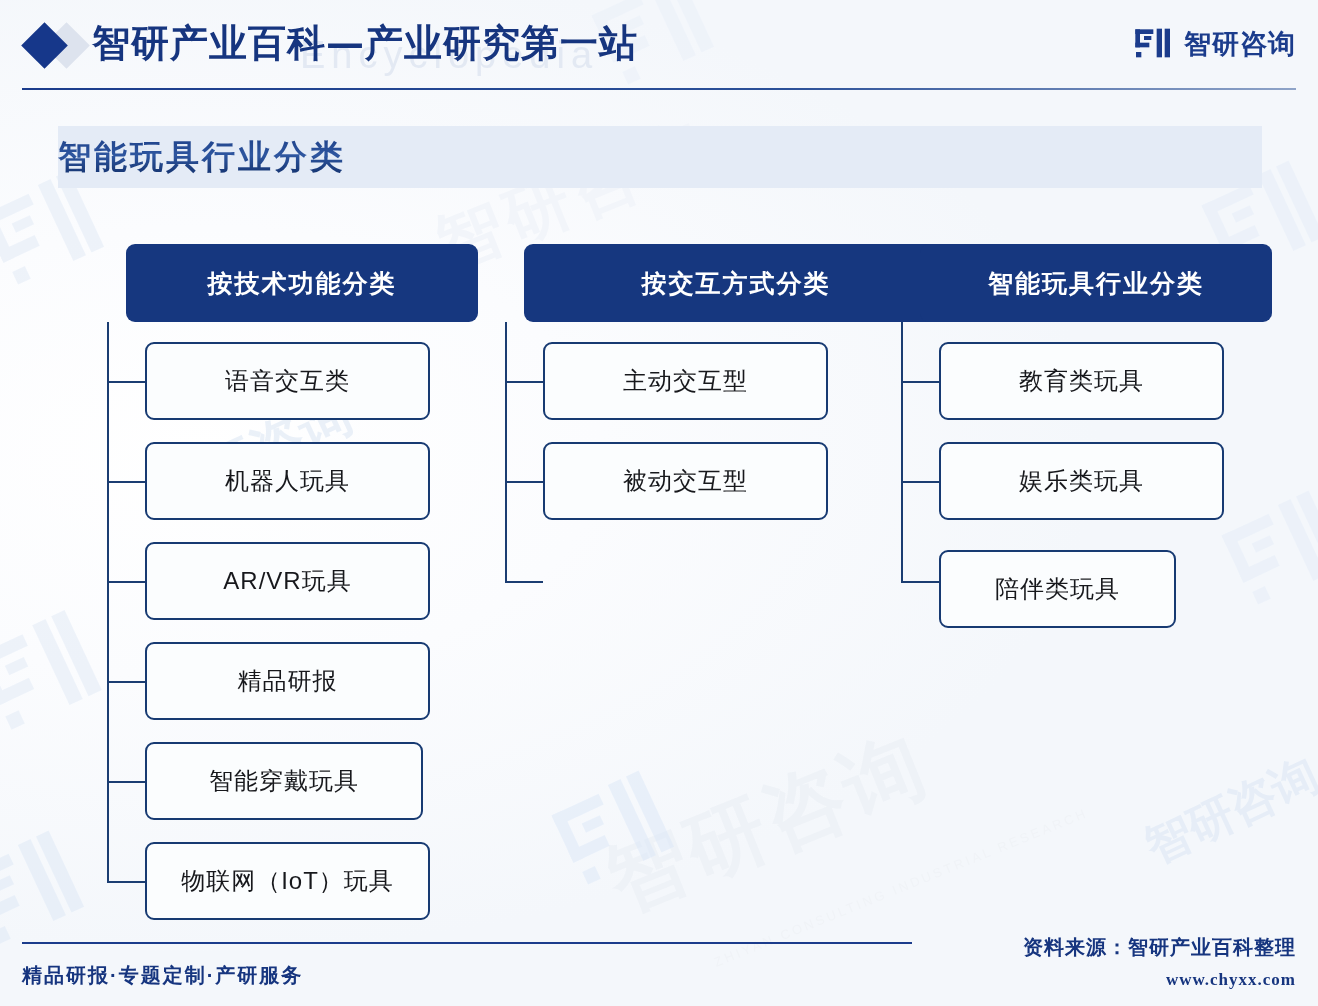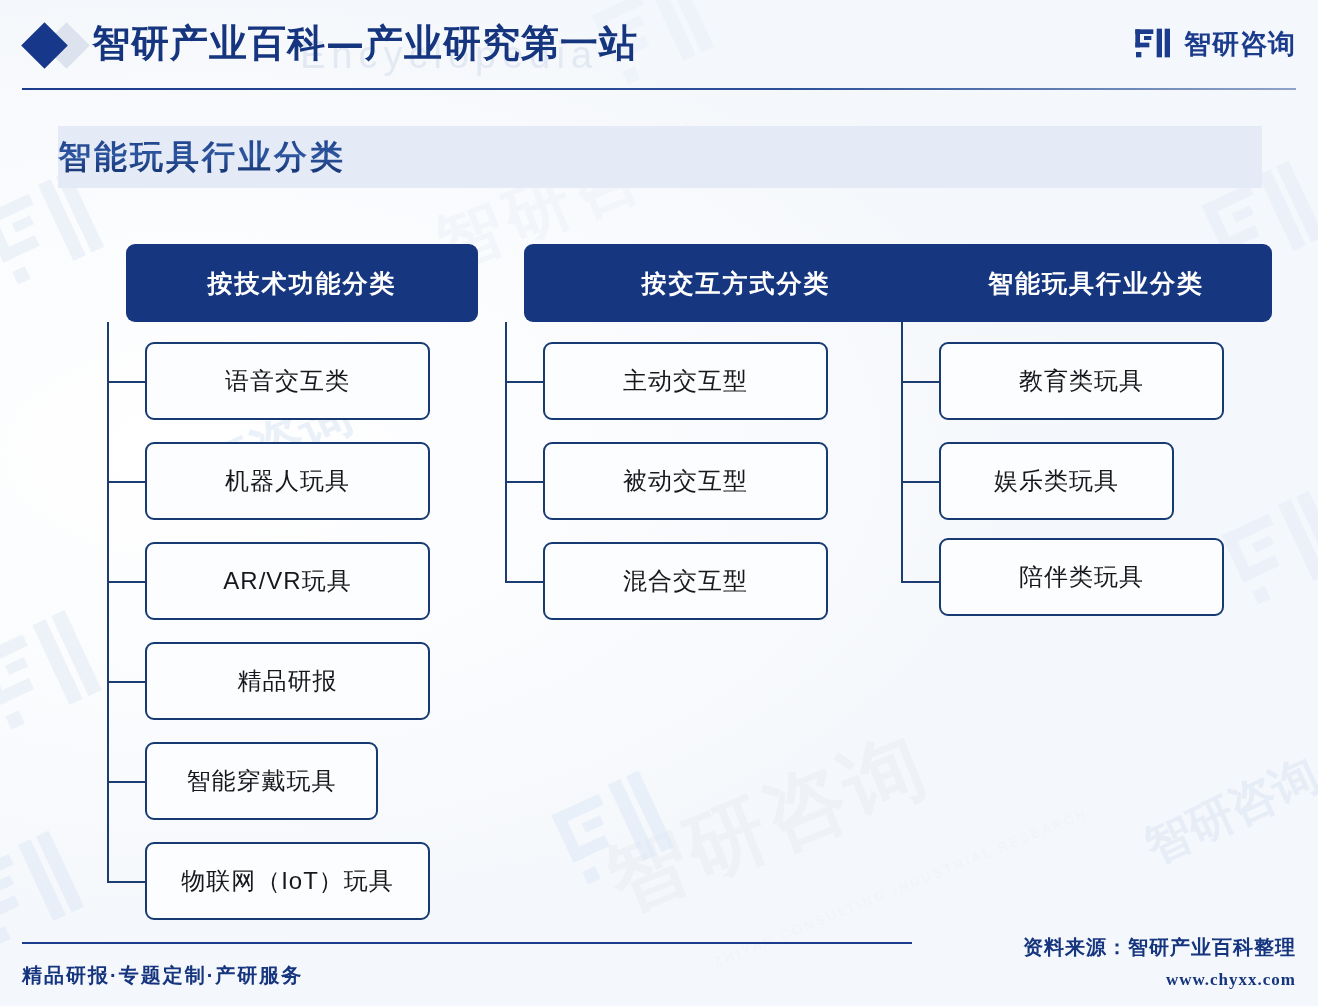--- a/index.html
+++ b/index.html
@@ -426,57 +426,54 @@
       </div>
       <div class="branch" style="left: 107px; top: 581px; width: 38px;"></div>
       <div class="leaf-box" style="left: 145px; top: 542px; width: 285px;">
         <span>AR/VR玩具</span>
       </div>
       <div class="branch" style="left: 107px; top: 681px; width: 38px;"></div>
       <div class="leaf-box" style="left: 145px; top: 642px; width: 285px;">
         <span>精品研报</span>
       </div>
       <div class="branch" style="left: 107px; top: 781px; width: 38px;"></div>
-      <div class="leaf-box" style="left: 145px; top: 742px; width: 233px;">
+      <div class="leaf-box" style="left: 145px; top: 742px; width: 278px;">
         <span>智能穿戴玩具</span>
       </div>
       <div class="branch" style="left: 107px; top: 881px; width: 38px;"></div>
       <div class="leaf-box" style="left: 145px; top: 842px; width: 285px;">
         <span>物联网（IoT）玩具</span>
       </div>
       <div class="col-header" style="left: 476px; top: 244px; width: 424px;">
         <span>按交互方式分类</span>
       </div>
       <div class="trunk" style="left: 505px; top: 322px; height: 259px;"></div>
       <div class="branch" style="left: 505px; top: 381px; width: 38px;"></div>
       <div class="leaf-box" style="left: 543px; top: 342px; width: 285px;">
         <span>主动交互型</span>
       </div>
       <div class="branch" style="left: 505px; top: 481px; width: 38px;"></div>
       <div class="leaf-box" style="left: 543px; top: 442px; width: 285px;">
         <span>被动交互型</span>
       </div>
       <div class="branch" style="left: 505px; top: 581px; width: 38px;"></div>
-      <div class="leaf-box" style="left: 543px; top: 542px; width: 285px;">
-        <span>混合交互型</span>
-      </div>
       <div class="col-header" style="left: 872px; top: 244px; width: 352px;">
         <span>智能玩具行业分类</span>
       </div>
       <div class="trunk" style="left: 901px; top: 322px; height: 259px;"></div>
       <div class="branch" style="left: 901px; top: 381px; width: 38px;"></div>
       <div class="leaf-box" style="left: 939px; top: 342px; width: 285px;">
         <span>教育类玩具</span>
       </div>
       <div class="branch" style="left: 901px; top: 481px; width: 38px;"></div>
-      <div class="leaf-box" style="left: 939px; top: 442px; width: 235px;">
+      <div class="leaf-box" style="left: 939px; top: 442px; width: 285px;">
         <span>娱乐类玩具</span>
       </div>
       <div class="branch" style="left: 901px; top: 581px; width: 38px;"></div>
-      <div class="leaf-box" style="left: 939px; top: 538px; width: 285px;">
+      <div class="leaf-box" style="left: 939px; top: 550px; width: 237px;">
         <span>陪伴类玩具</span>
       </div>
     </div>
 
   <div id="footer">
     <div class="footer-rule"></div>
     <div class="footer-left">精品研报·专题定制·产研服务</div>
     <div class="footer-source">资料来源：智研产业百科整理</div>
     <div class="footer-url">www.chyxx.com</div>
   </div>

